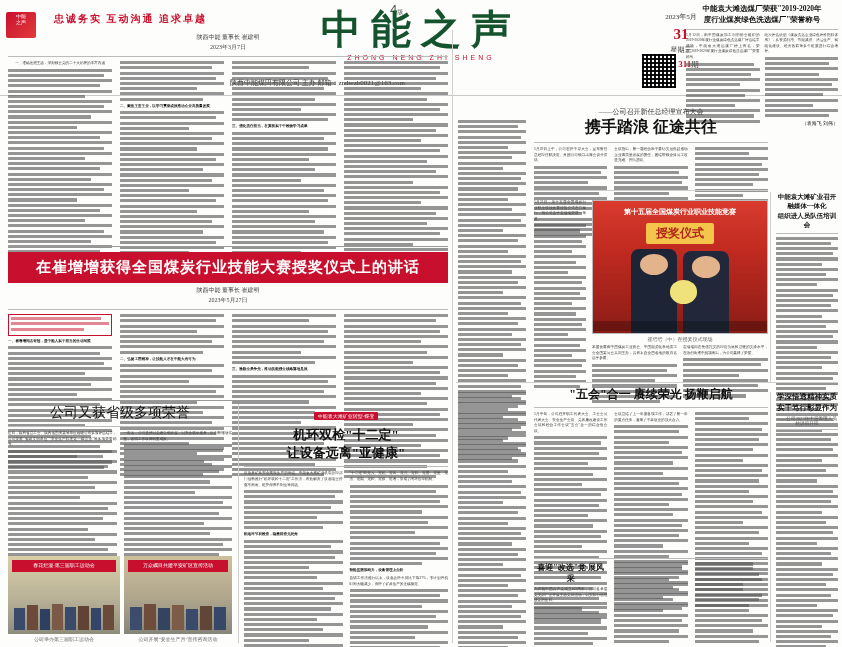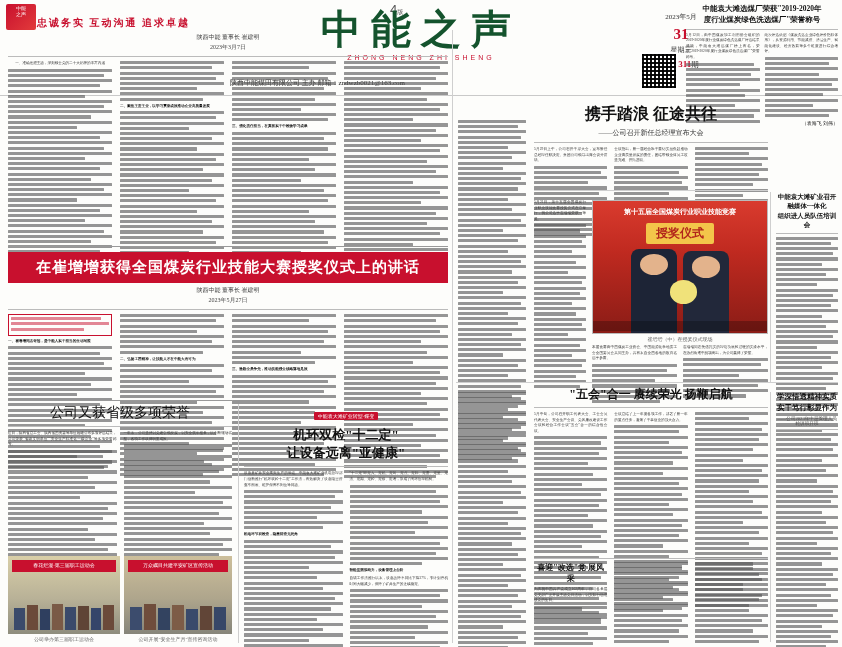--- a/index.html
+++ b/index.html
@@ -10,21 +10,21 @@
     font-family: "Liberation Serif", serif;
     color: #111;
     overflow: hidden;
     position: relative;
   }
   .page { position: relative; width: 842px; height: 647px; background:#fdfdfb; }
 
   
   .masthead { position: relative; height: 96px; border-bottom: 1px solid #c9c9c9; }
   .mast-slogan {
-    position:absolute; left:6px; top:4px; display:flex; align-items:flex-end; gap:1px;
+    position:absolute; left:6px; top:12px; display:flex; align-items:flex-start; gap:18px;
   }
   .mast-logo {
     width: 30px; height: 26px; background: linear-gradient(135deg,#c8102e 0%, #e23b3b 100%);
     border-radius: 2px; color:#fff; font-size:5px; line-height:1.1; padding:2px;
     font-family:"Liberation Sans", sans-serif; text-align:center;
   }
   .slogan-text { font-size: 10px; letter-spacing: 2px; color:#c8102e; font-weight:bold; }
   .mast-title {
     position:absolute; left:50%; top:10px; transform: translateX(-50%); text-align:center;
   }
@@ -784,22 +784,22 @@
       <div class="fakeline"></div>
         <div class="fakeline s74"></div>
         <div class="fakeline"></div>
       <div class="fakeline s88"></div>
         <div class="fakeline"></div>
         <div class="fakeline s80"></div>
     </div>
   </div>
 
   <div class="box" style="left:534px; top:104px; width:234px;">
+    <div style="font-size:7px; text-align:center; color:#333; margin-top:3px;">——公司召开新任总经理宣布大会</div>
     <div style="font-size:16px; font-weight:bold; text-align:center;">携手踏浪  征途共往</div>
-    <div style="font-size:7px; text-align:center; color:#333; margin-top:3px;">——公司召开新任总经理宣布大会</div>
     <div class="rule" style="margin:4px 0;"></div>
     <div style="display:flex; gap:7px;">
       <div style="flex:1;">
         <div class="txt">5月29日上午，公司召开干部大会，宣布新任总经理任职决定。集团公司领导出席会议并讲话。</div>
         <div style="margin-top:2px;">
           <div class="fakeline"></div>
             <div class="fakeline s92"></div>
             <div class="fakeline"></div>
           <div class="fakeline s74"></div>
             <div class="fakeline"></div>

